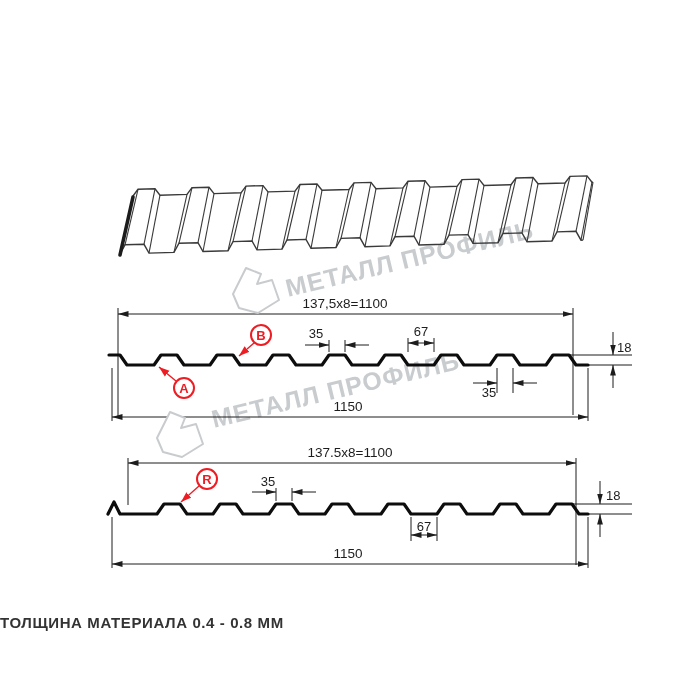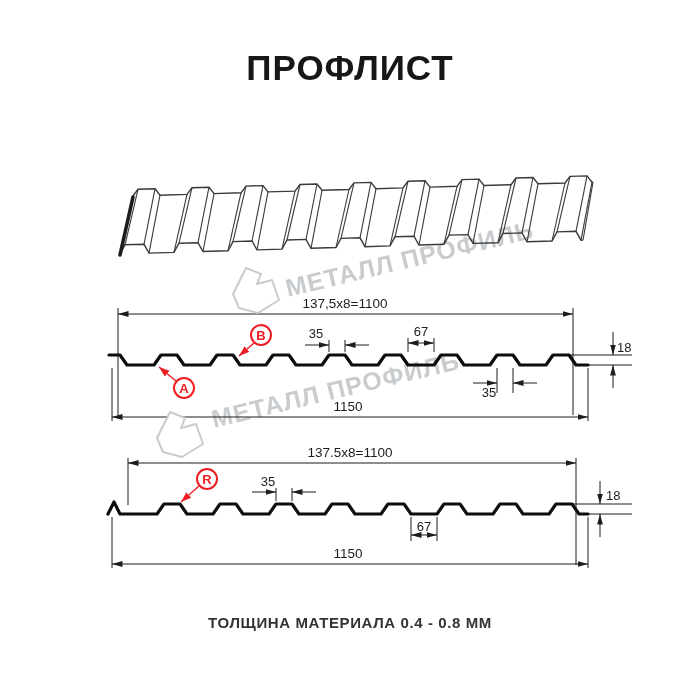--- a/index.html
+++ b/index.html
@@ -1,42 +1,41 @@
 <!DOCTYPE html>
 <html><head>
 <meta charset="utf-8">
 <style>
   html,body{margin:0;padding:0;background:#fff;}
   body{width:700px;height:700px;position:relative;overflow:hidden;
        font-family:"Liberation Sans",sans-serif;}
   .hdr{position:absolute;top:48px;left:0;right:0;text-align:center;}
   .hdr h1{margin:0;font-size:35px;font-weight:800;letter-spacing:1px;color:#171717;}
   .hdr .sub{margin-top:9px;font-size:15px;font-weight:700;letter-spacing:1.4px;color:#1d1d1d;}
-  .ftr{position:absolute;top:614px;left:0;right:0;text-align:center;
+  .ftr{position:absolute;top:614px;left:0;right:0;
        font-size:15px;font-weight:600;letter-spacing:.6px;color:#333;}
   svg.draw{position:absolute;left:0;top:0;}
   
   .e{fill:none;stroke:#3a3a3a;stroke-width:1.4px;}
   .c{stroke:#3a3a3a;stroke-width:1.1px;}
   .dk{stroke:#1c1c1c;stroke-width:3.5px;stroke-linecap:round;}
   .prof{fill:none;stroke:#0d0d0d;stroke-width:3.2px;stroke-linejoin:round;stroke-linecap:round;}
   .dl{stroke:#1d1d1d;stroke-width:1px;fill:none;}
   .dim{font-size:13.5px;fill:#1d1d1d;}
   .dims{font-size:13px;fill:#1d1d1d;}
   .wmt{font-size:25px;font-weight:700;letter-spacing:1px;fill:#c9cccf;}
   .wml{fill:#ffffff;stroke:#c9cccf;stroke-width:2px;stroke-linejoin:round;}
   .rc{fill:#fff;stroke:#ee1c23;stroke-width:2px;}
   .rl{stroke:#ee1c23;stroke-width:1.4px;fill:none;}
   .rt{font-size:13px;font-weight:600;fill:#ee1c23;}
 </style>
 </head>
 <body>
 
 <div class="hdr">
-  <h1>ПРОФЛИСТ</h1>
 </div>
 
 <svg class="draw" width="700" height="700" viewBox="0 0 700 700">
   <defs>
     <marker id="mA" viewBox="0 0 11 7" refX="10.5" refY="3.5" markerWidth="11" markerHeight="7" orient="auto-start-reverse">
       <path d="M0,0.6 L10.5,3.5 L0,6.4 Z" fill="#1d1d1d"></path>
     </marker>
     <marker id="mR" viewBox="0 0 8 6" refX="7.5" refY="3" markerWidth="8" markerHeight="6" orient="auto-start-reverse">
       <path d="M0,0.4 L7.5,3 L0,5.6 Z" fill="#ee1c23"></path>
     </marker>

